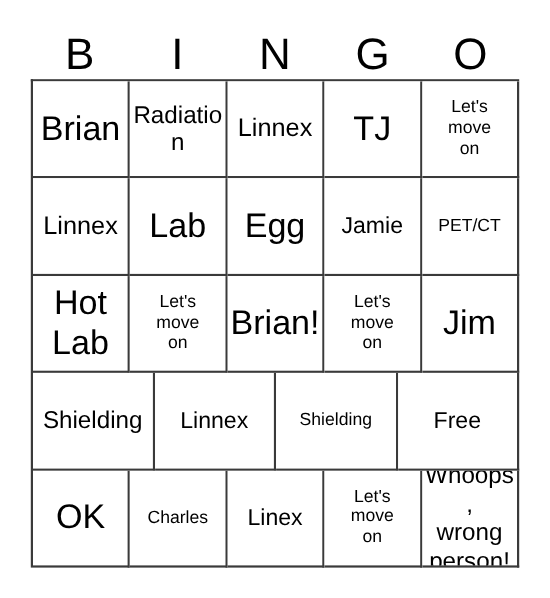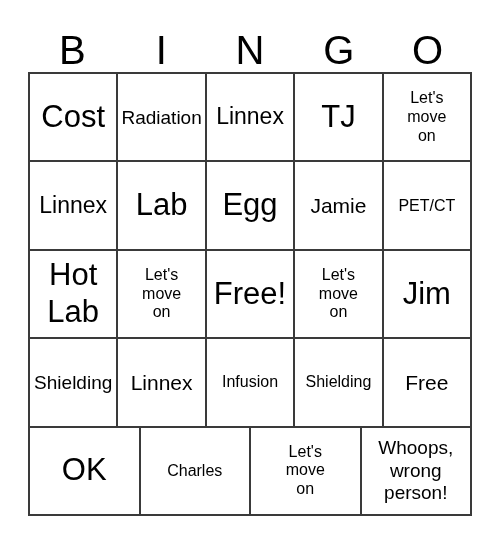--- a/index.html
+++ b/index.html
@@ -79,41 +79,41 @@
     text-align: center;
     line-height: 1.12;
     word-break: break-word;
     hyphens: none;
   }
   
   .fs-xxl .cell-text { font-size: 31px; }
   .fs-xl  .cell-text { font-size: 21px; }
   .fs-lg  .cell-text { font-size: 23px; }
   .fs-md  .cell-text { font-size: 16px; }
-  .fs-sm  .cell-text { font-size: 19px; }
+  .fs-sm  .cell-text { font-size: 22px; }
   .multiline .cell-text { line-height: 1.18; }
 </style>
 </head>
 <body>
 
 <div id="card">
 
   <div id="header-row">
     <div class="header-letter">B</div>
     <div class="header-letter">I</div>
     <div class="header-letter">N</div>
     <div class="header-letter">G</div>
     <div class="header-letter">O</div>
   </div>
 
   <div id="grid">
 
     <div class="grid-row">
       <div class="cell fs-xxl">
-          <span class="cell-text">Cost</span>
+          <span class="cell-text">Brian</span>
         </div>
       <div class="cell fs-sm">
           <span class="cell-text">Radiation</span>
         </div>
       <div class="cell fs-lg">
           <span class="cell-text">Linnex</span>
         </div>
       <div class="cell fs-xxl">
           <span class="cell-text">TJ</span>
         </div>
@@ -141,55 +141,55 @@
     </div>
 
     <div class="grid-row">
       <div class="cell fs-xxl multiline">
           <span class="cell-text">Hot<br>Lab</span>
         </div>
       <div class="cell fs-md multiline">
           <span class="cell-text">Let's<br>move<br>on</span>
         </div>
       <div class="cell fs-xxl">
-          <span class="cell-text">Free!</span>
+          <span class="cell-text">Brian!</span>
         </div>
       <div class="cell fs-md multiline">
           <span class="cell-text">Let's<br>move<br>on</span>
         </div>
       <div class="cell fs-xxl">
           <span class="cell-text">Jim</span>
         </div>
     </div>
 
     <div class="grid-row">
       <div class="cell fs-sm">
           <span class="cell-text">Shielding</span>
         </div>
       <div class="cell fs-xl">
           <span class="cell-text">Linnex</span>
         </div>
       <div class="cell fs-md">
-          <span class="cell-text">Infusion</span>
-        </div>
-      <div class="cell fs-md">
           <span class="cell-text">Shielding</span>
         </div>
       <div class="cell fs-xl">
           <span class="cell-text">Free</span>
         </div>
     </div>
 
     <div class="grid-row">
       <div class="cell fs-xxl">
           <span class="cell-text">OK</span>
         </div>
       <div class="cell fs-md">
           <span class="cell-text">Charles</span>
         </div>
+      <div class="cell fs-xl">
+          <span class="cell-text">Linex</span>
+        </div>
       <div class="cell fs-md multiline">
           <span class="cell-text">Let's<br>move<br>on</span>
         </div>
       <div class="cell fs-sm multiline">
           <span class="cell-text">Whoops,<br>wrong<br>person!</span>
         </div>
     </div>
 
   </div>
 </div>

